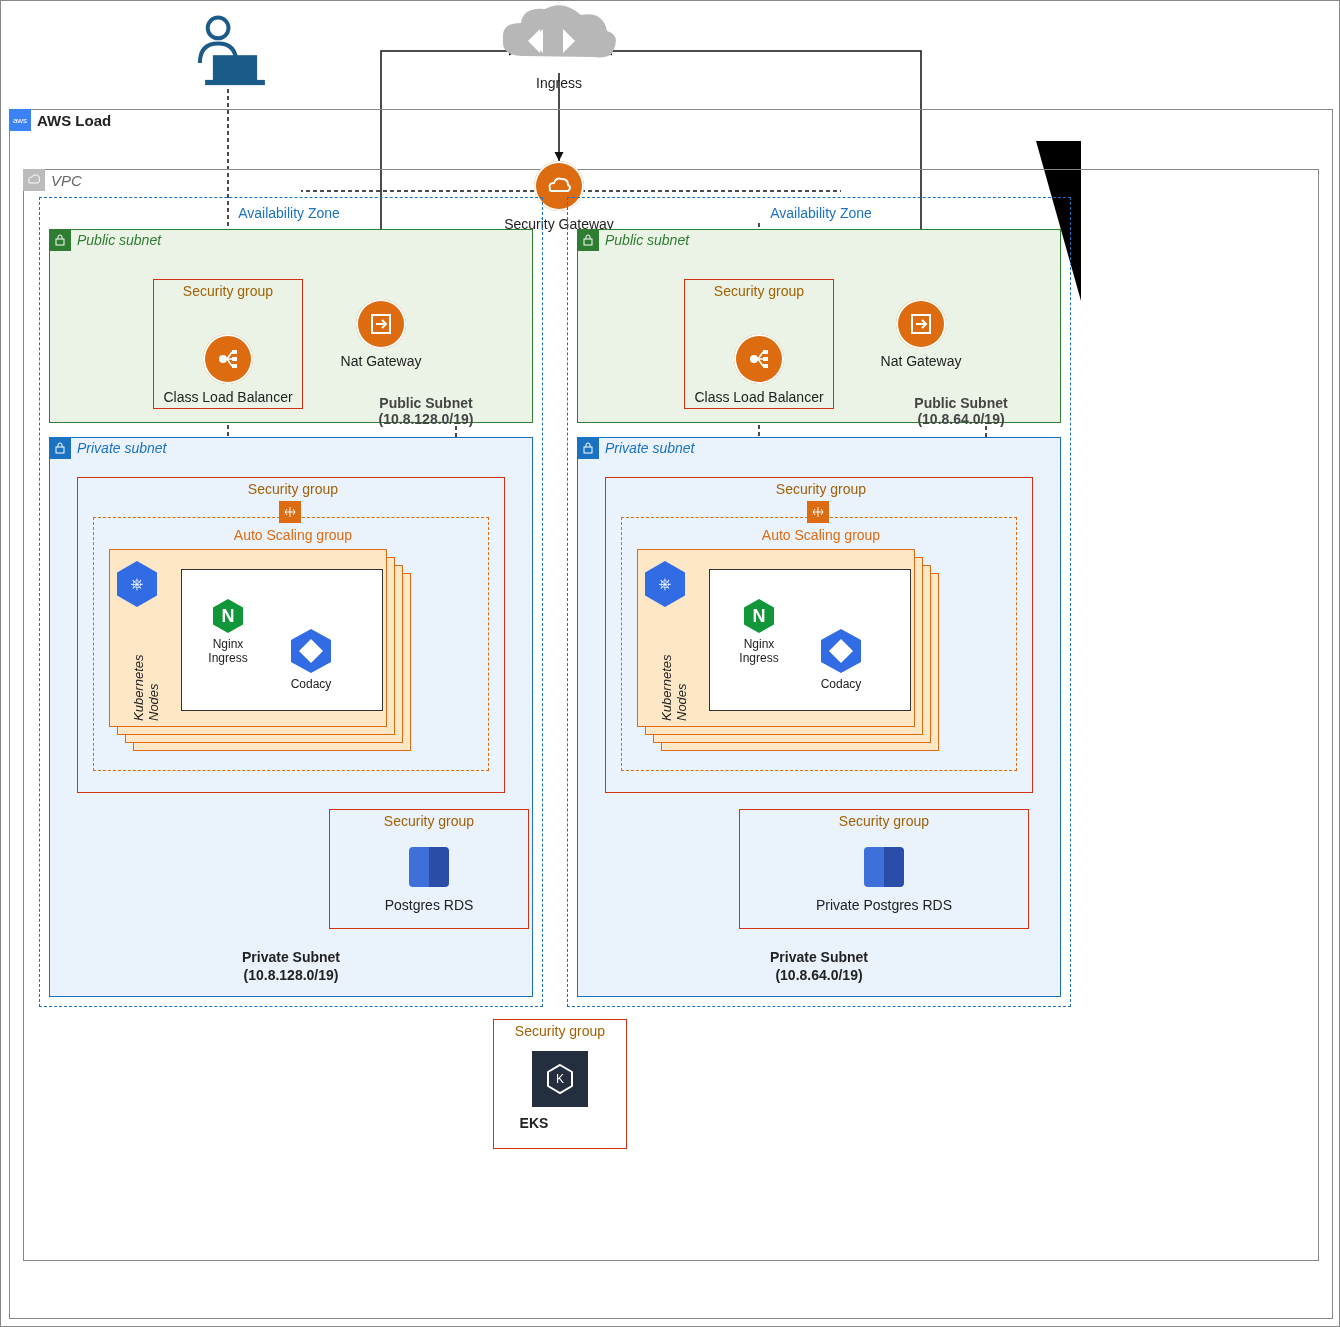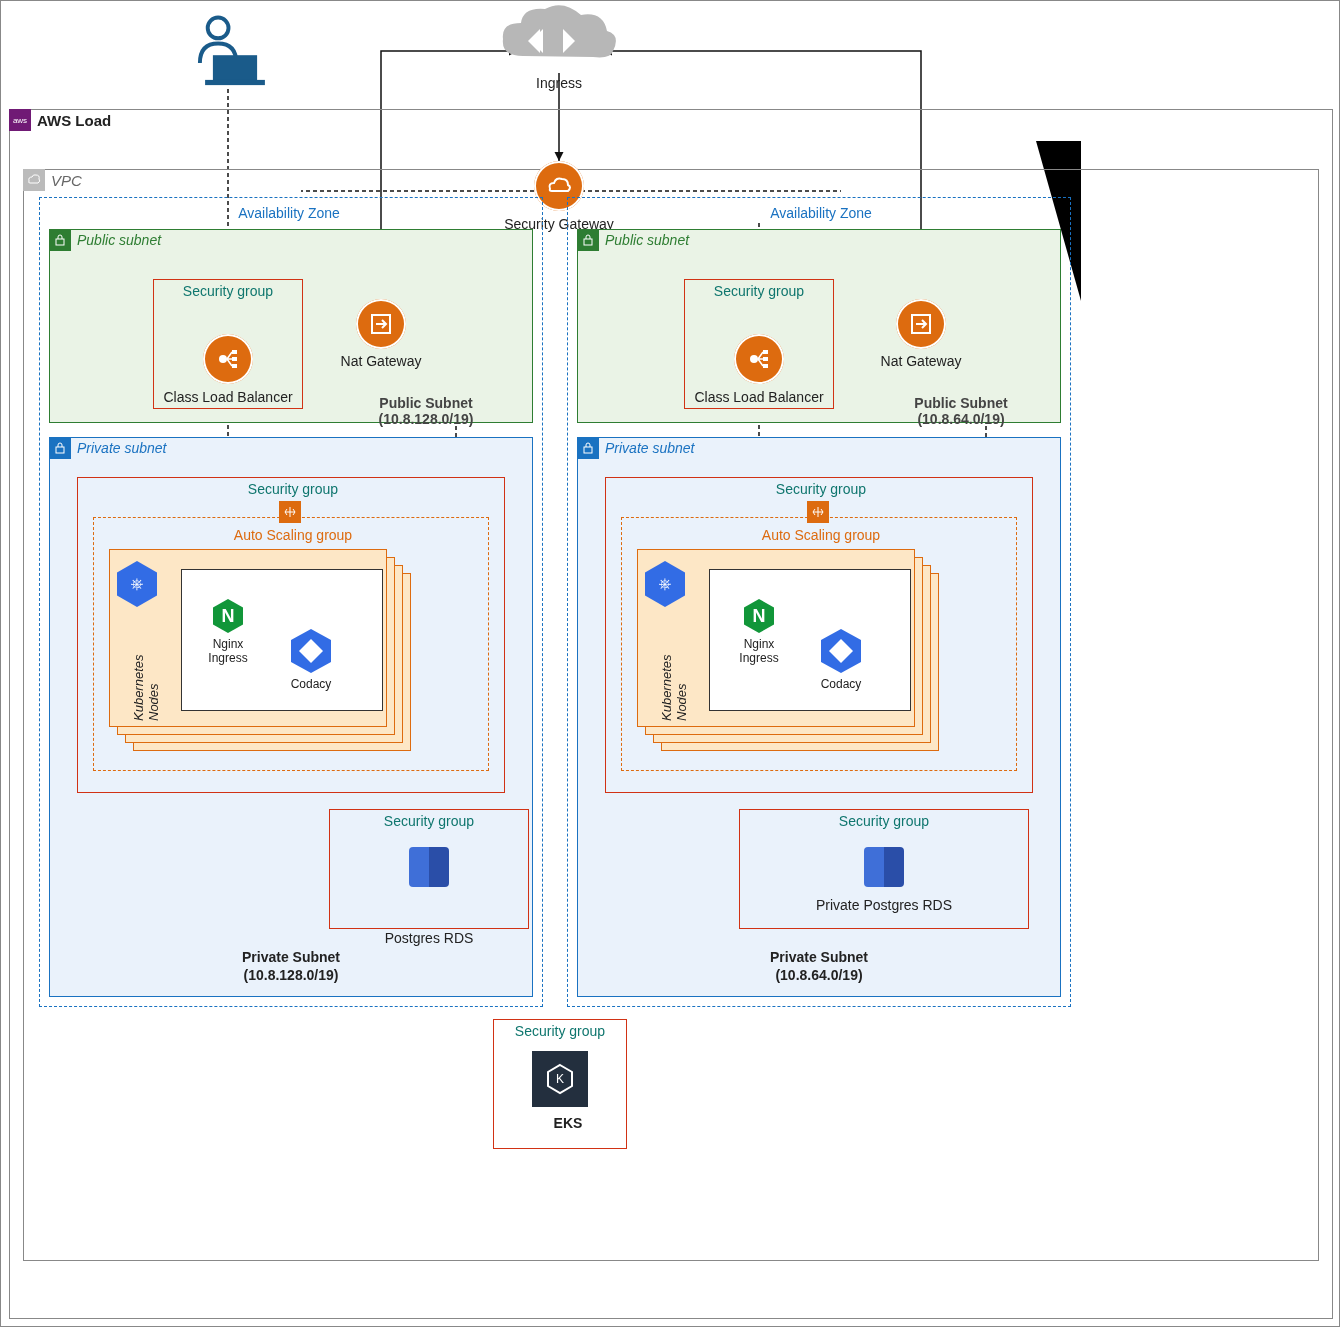--- a/index.html
+++ b/index.html
@@ -31,21 +31,21 @@
     text-align: center;
     transform: translateX(-50%);
     font-size: 14px;
   }
   .label-plain {
     position: absolute;
     font-size: 14px;
     font-style: italic;
   }
   .bold { font-weight: bold; }
-  .red { color: #0f766e; }
+  .red { color: #a16207; }
   .green { color: #2e7d32; }
   .blue { color: #1a72c1; }
   .orange { color: #dd6b0f; }
   .grey { color: #666; }
   .bold-dark { color: #444; font-weight: bold; }
 
   .dashed-blue {
     border: 1px dashed #1a72c1;
   }
   .dashed-orange {
@@ -66,21 +66,21 @@
   .tagsq {
     position: absolute;
     width: 22px;
     height: 22px;
     color: #fff;
     display: flex;
     align-items: center;
     justify-content: center;
     font-size: 12px;
   }
-  .tag-aws { background: #701a75; }
+  .tag-aws { background: #3b82f6; }
   .tag-vpc { background: #bbb; }
   .tag-green { background: #2e7d32; }
   .tag-blue { background: #1a72c1; }
   .tag-orange { background: #dd6b0f; }
 
   
   .iconcircle {
     position: absolute;
     width: 50px;
     height: 50px;
@@ -337,21 +337,21 @@
   <div class="label-center" style="left:227px; top:636px; font-size:12px; white-space:pre;">Nginx
 Ingress</div>
   <div class="codacy-hex" style="left:290px; top:628px;">
     <div class="inner" style="clip-path: polygon(50% 0%, 100% 50%, 50% 100%, 0% 50%);"></div>
   </div>
   <div class="label-center" style="left:310px; top:676px; font-size:12px;">Codacy</div>
 
   <div class="box red-border" style="left:328px; top:808px; width:200px; height:120px;"></div>
   <div class="label-center red" style="left:428px; top:812px;">Security group</div>
   <div class="rds-icon" style="left:408px; top:842px;"></div>
-  <div class="label-center" style="left:428px; top:896px;margin-top:33px;">Postgres RDS</div>
+  <div class="label-center" style="left:428px; top:896px;">Postgres RDS</div>
 
   <div class="label-center bold" style="left:290px; top:948px;">Private Subnet</div>
   <div class="label-center bold" style="left:290px; top:966px;">(10.8.128.0/19)</div>
 
   <div class="box green-fill" style="left:576px; top:228px; width:484px; height:194px;"></div>
   <div class="tagsq tag-green" style="left:576px; top:228px;">
     <svg width="12" height="12" viewBox="0 0 12 12">
         <rect x="2" y="5" width="8" height="6" fill="none" stroke="#fff"></rect>
         <path d="M4 5 V3 Q4 1 6 1 Q8 1 8 3 V5" fill="none" stroke="#fff"></path>
       </svg>
@@ -426,15 +426,15 @@
   <div class="label-center bold" style="left:818px; top:966px;">(10.8.64.0/19)</div>
 
   <div class="box red-border" style="left:492px; top:1018px; width:134px; height:130px;"></div>
   <div class="label-center red" style="left:559px; top:1022px;">Security group</div>
   <div class="iconsq" style="left:531px; top:1050px;">
     <svg width="36" height="36" viewBox="0 0 36 36">
       <polygon points="18,4 30,11 30,25 18,32 6,25 6,11" fill="none" stroke="#fff" stroke-width="2"></polygon>
       <text x="18" y="22" text-anchor="middle" fill="#fff" font-size="12" font-family="Arial">K</text>
     </svg>
   </div>
-  <div class="label-center bold" style="left:567px; top:1114px;">EKS</div>
+  <div class="label-center bold" style="left:533px; top:1114px;">EKS</div>
 
 </div>
 
 </body></html>

